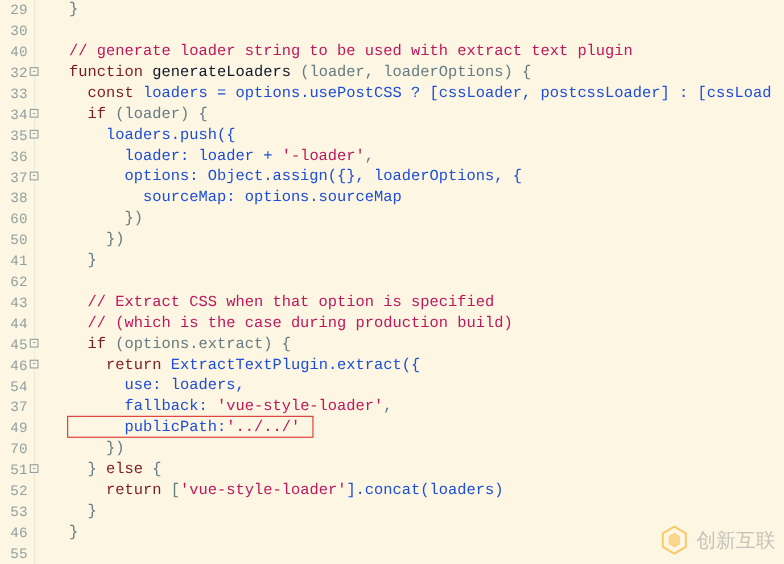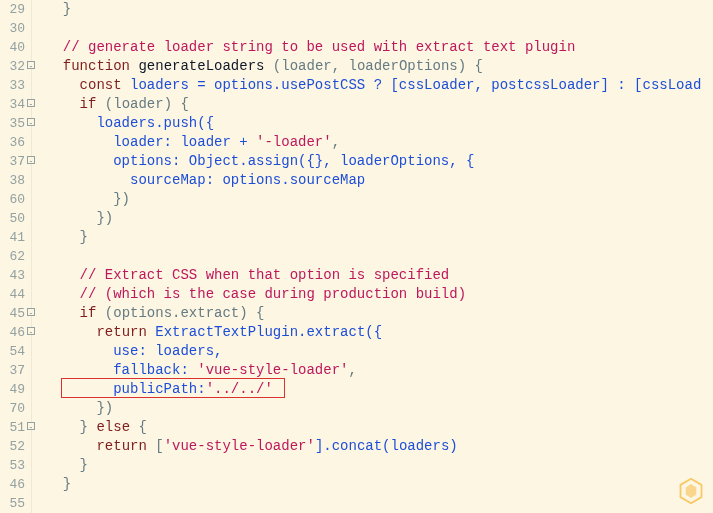--- a/index.html
+++ b/index.html
@@ -120,13 +120,14 @@
   <div class="code" id="code"><div class="code-line"><span class="op">  }</span></div><div class="code-line"></div><div class="code-line"><span>  </span><span class="cmt">// generate loader string to be used with extract text plugin</span></div><div class="code-line"><span>  </span><span class="kw">function</span><span> </span><span class="fn">generateLoaders</span><span class="op"> (loader, loaderOptions) {</span></div><div class="code-line"><span>    </span><span class="kw">const</span><span class="cmd"> loaders = options.usePostCSS ? [cssLoader, postcssLoader] : [cssLoad</span></div><div class="code-line"><span>    </span><span class="kw">if</span><span class="op"> (loader) {</span></div><div class="code-line"><span class="cmd">      loaders.push({</span></div><div class="code-line"><span class="cmd">        loader: loader + </span><span class="str">'-loader'</span><span class="op">,</span></div><div class="code-line"><span class="cmd">        options: Object.assign({}, loaderOptions, {</span></div><div class="code-line"><span class="cmd">          sourceMap: options.sourceMap</span></div><div class="code-line"><span class="op">        })</span></div><div class="code-line"><span class="op">      })</span></div><div class="code-line"><span class="op">    }</span></div><div class="code-line"></div><div class="code-line"><span>    </span><span class="cmt">// Extract CSS when that option is specified</span></div><div class="code-line"><span>    </span><span class="cmt">// (which is the case during production build)</span></div><div class="code-line"><span>    </span><span class="kw">if</span><span class="op"> (options.extract) {</span></div><div class="code-line"><span>      </span><span class="kw">return</span><span class="cmd"> ExtractTextPlugin.extract({</span></div><div class="code-line"><span class="cmd">        use: loaders,</span></div><div class="code-line"><span class="cmd">        fallback: </span><span class="str">'vue-style-loader'</span><span class="op">,</span></div><div class="code-line"><span class="cmd">        publicPath:</span><span class="str">'../../'</span></div><div class="code-line"><span class="op">      })</span></div><div class="code-line"><span class="op">    } </span><span class="kw">else</span><span class="op"> {</span></div><div class="code-line"><span>      </span><span class="kw">return</span><span class="op"> [</span><span class="str">'vue-style-loader'</span><span class="cmd">].concat(loaders)</span></div><div class="code-line"><span class="op">    }</span></div><div class="code-line"><span class="op">  }</span></div><div class="code-line"></div></div>
 </div>
 
 <div class="highlight-box" id="hlbox" style="top: 378px; left: 61px; width: 224px; height: 20px;"></div>
 
 <div class="watermark">
   <svg class="watermark-icon" viewBox="0 0 32 32">
     <path d="M16 2 L28 9 L28 23 L16 30 L4 23 L4 9 Z" fill="none" stroke="#f4a300" stroke-width="2"></path>
     <path d="M10 12 L16 8 L22 12 L22 20 L16 24 L10 20 Z" fill="#f4a300" opacity="0.7"></path>
   </svg>
+  <span>创新互联</span>
 </div>
 
 </body></html>

